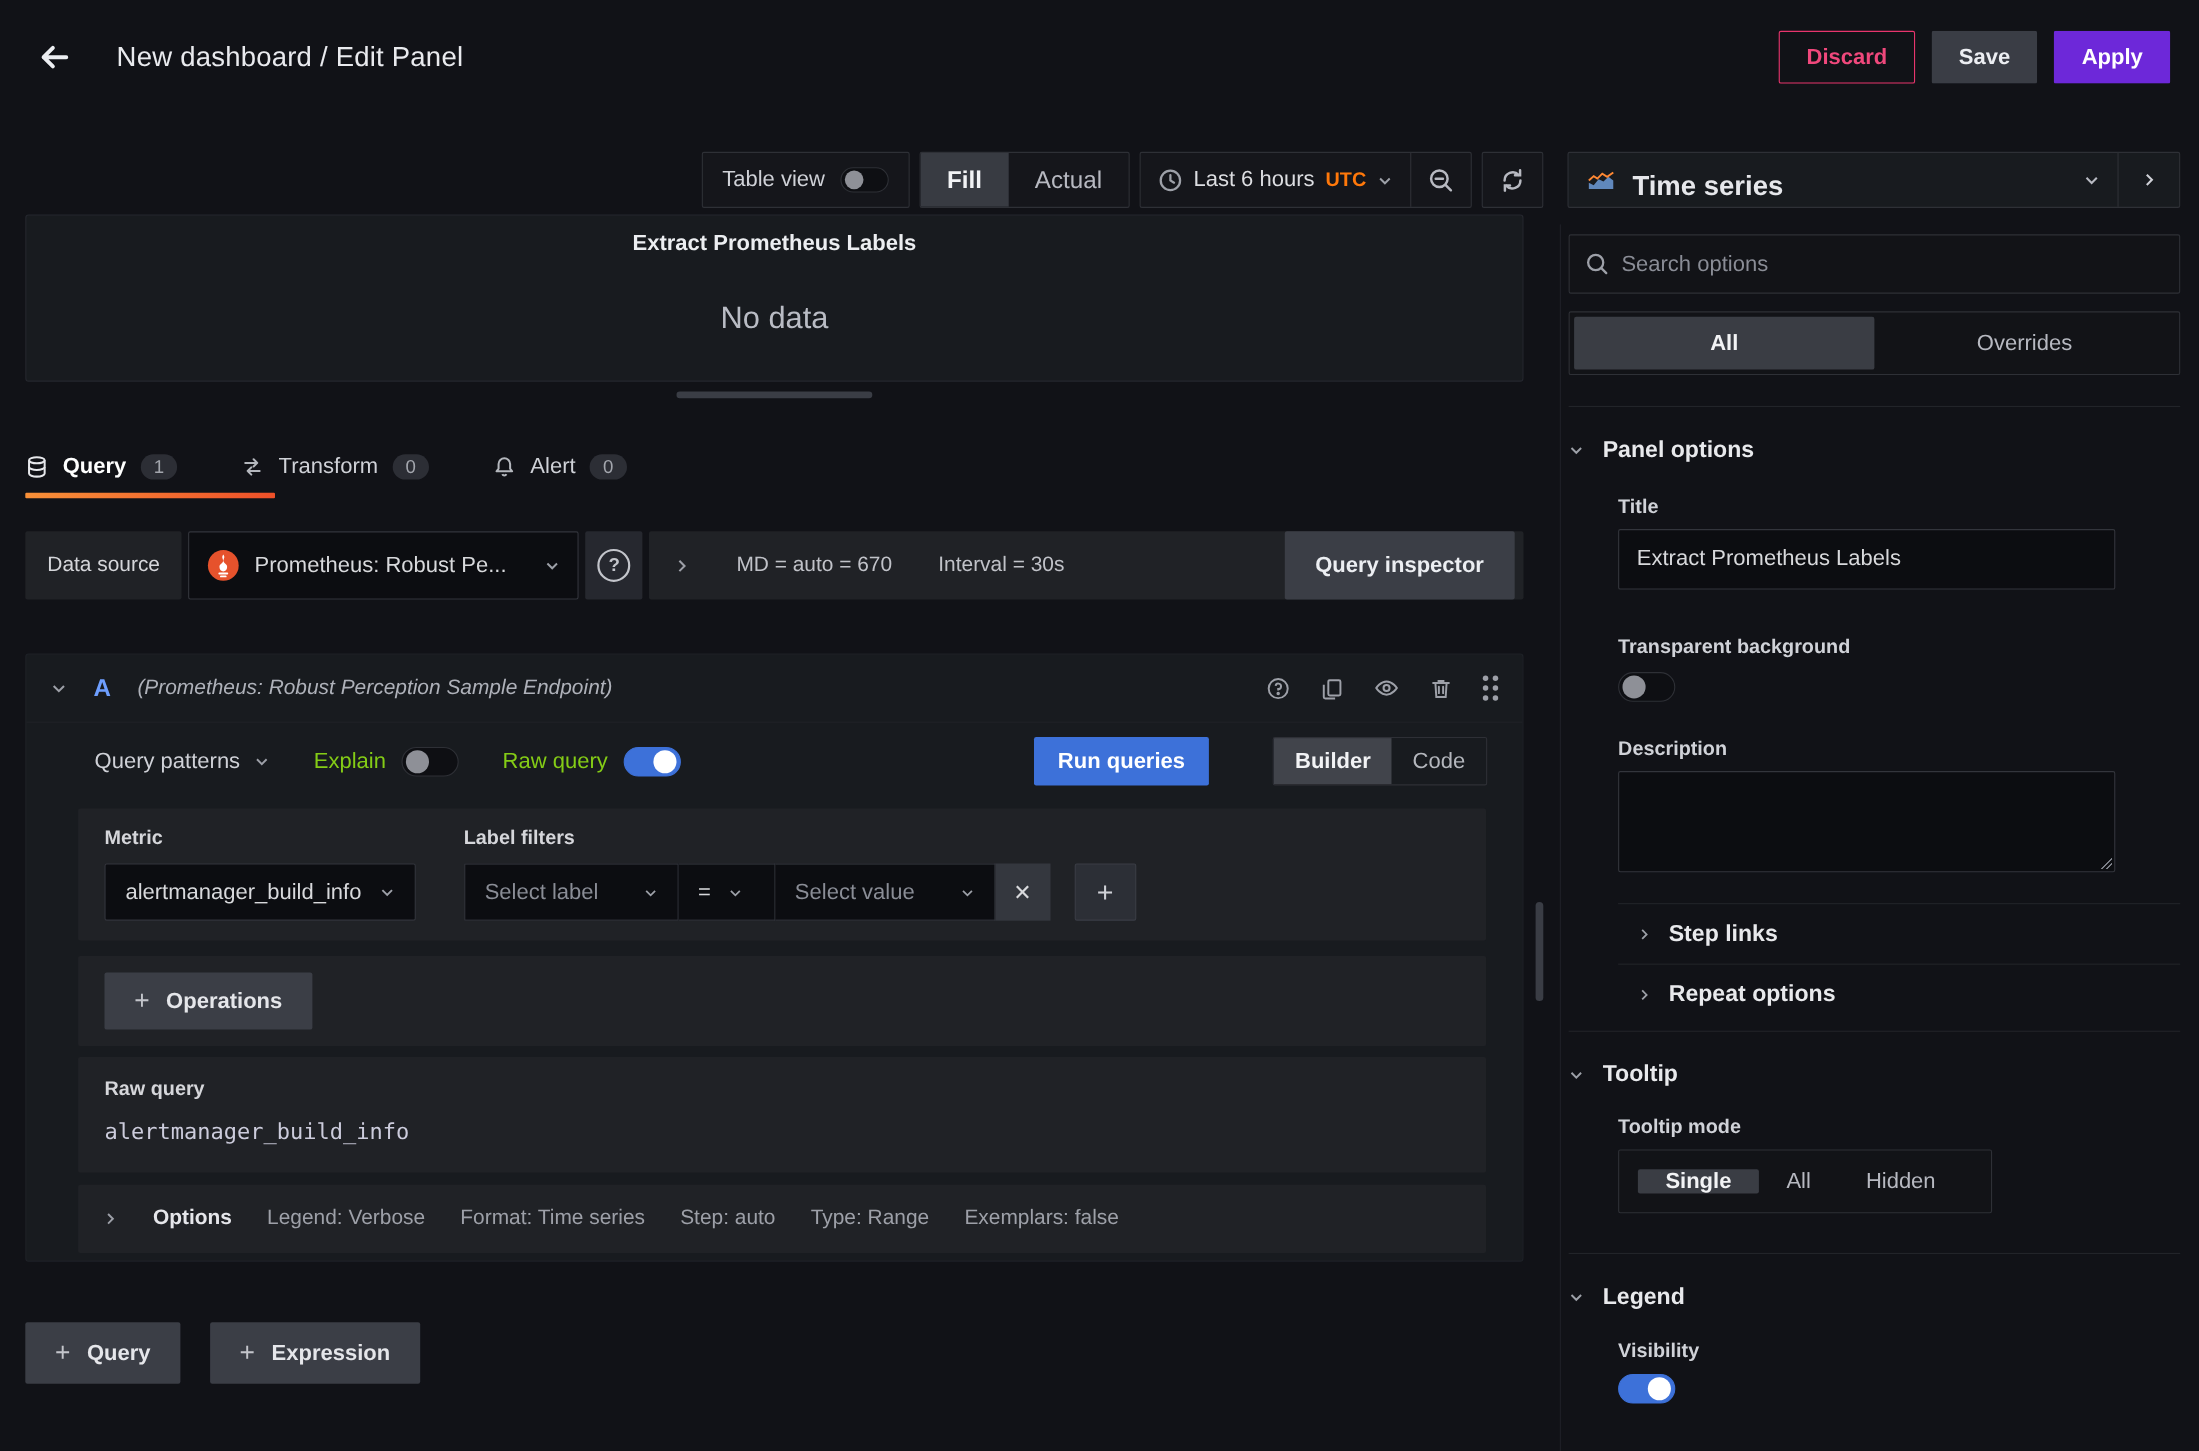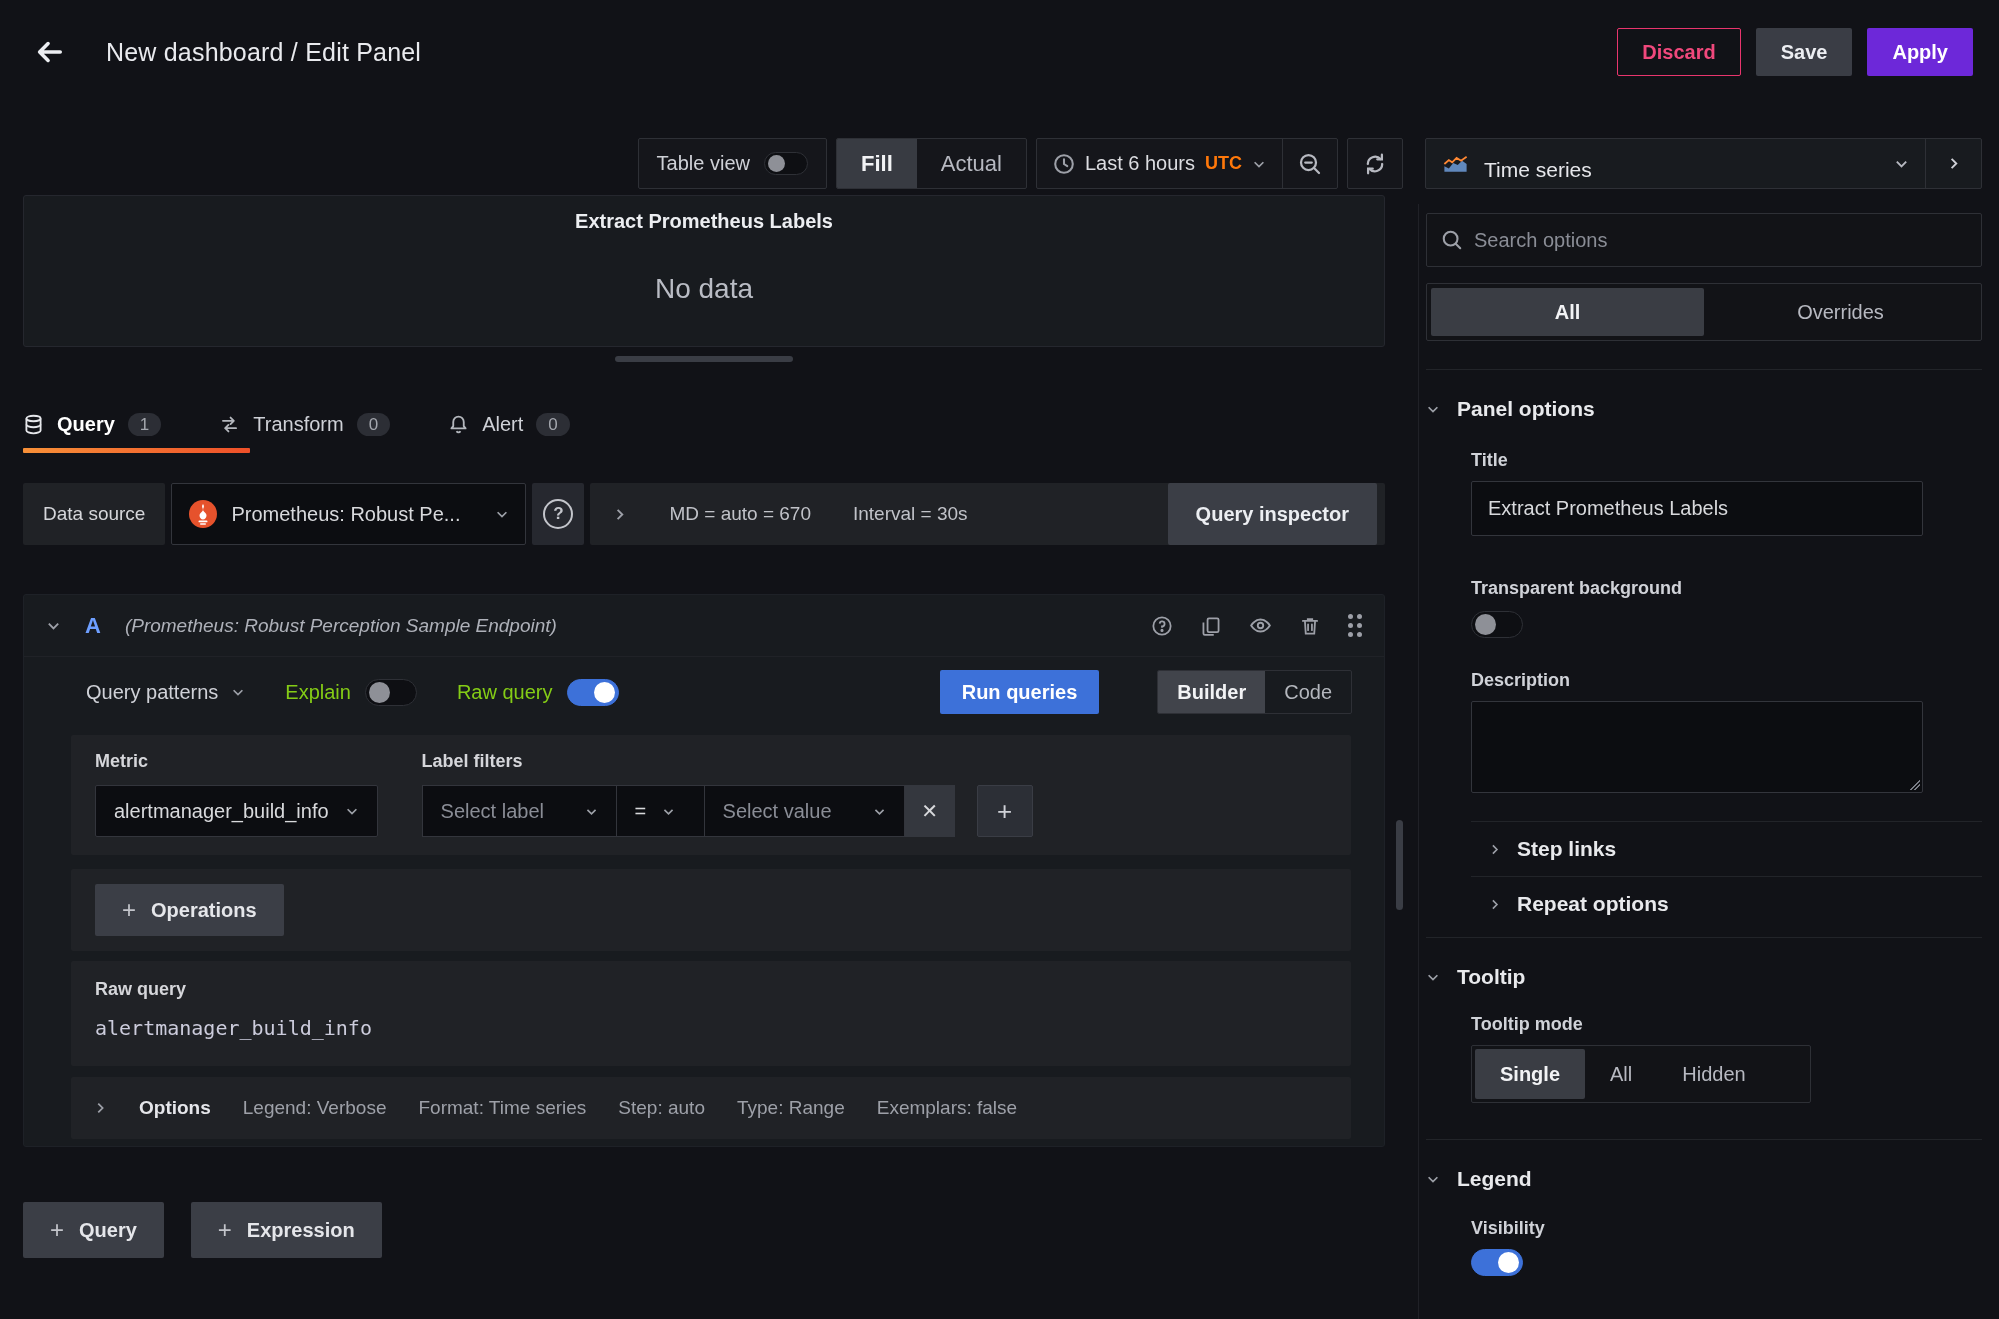--- a/index.html
+++ b/index.html
@@ -40,21 +40,21 @@
   .time-text { font-size:20px; font-weight:500; color:#dcdde1; }
   .utc { color:#ff780a; font-weight:700; font-size:18px; }
   .tool-divider { width:1px; height:100%; background:#2e3036; }
   .icon-cell { width:54px; height:100%; display:flex; align-items:center; justify-content:center;
     color:#b7b9c1; cursor:pointer; }
 
   
   .viz-picker { position:absolute; left:1425px; top:138px; width:557px; height:51px;
     border:1px solid #2e3036; border-radius:2px; background:#181b1f; display:flex; align-items:stretch; cursor:pointer; }
   .viz-main { flex:1; display:flex; align-items:center; gap:15px; padding:0 16px; }
-  .viz-label { font-size:21px; font-weight:400; color:#e6e7eb;margin-top:12px; }
+  .viz-label { font-size:25px; font-weight:700; color:#e6e7eb;margin-top:12px; }
   .viz-chev { margin-left:auto; color:#b7b9c1; }
   .viz-expand { width:56px; border-left:1px solid #2e3036; display:flex; align-items:center;
     justify-content:center; color:#cfd1d7; }
 
   
   .panel-preview { position:absolute; left:23px; top:195px; width:1362px; height:152px;
     background:#181b1f; border:1px solid #25272e; border-radius:3px; text-align:center; }
   .panel-title { margin-top:14px; font-size:20px; font-weight:700; color:#eceef1; }
   .no-data { margin-top:40px; font-size:28px; color:#b9bcc4; }
   .resize-handle { position:absolute; left:615px; top:356px; width:178px; height:6px;
@@ -181,21 +181,21 @@
   .textarea-wrap { position:relative; width:452px; height:92px; margin-top:10px; }
   .textarea-wrap textarea { width:100%; height:100%; background:#0c0d11; border:1px solid #33353c;
     border-radius:2px; resize:none; outline:none; color:#d8d9dc; font-size:20px; padding:8px 12px;
     font-family:"Liberation Sans", sans-serif; }
   .resize-corner { position:absolute; right:3px; bottom:3px; width:12px; height:12px; pointer-events:none;
     background:
       linear-gradient(135deg, transparent 0 55%, #7b7e87 55% 63%, transparent 63% 75%, #7b7e87 75% 83%, transparent 83%); }
   .nested-header { display:flex; align-items:center; gap:16px; height:54px; margin-left:62px; cursor:pointer; }
   .nested-header .sh-label { font-size:21px; font-weight:700; color:#e8e9ec; }
   .mode-group { margin-top:10px; height:58px; width:340px; border:1px solid #2e3036;
-    border-radius:2px; background:#121317; display:flex; padding:3px; }
+    border-radius:2px; background:#121317; display:flex; padding:17px; }
   .mode { padding:0 25px; display:flex; align-items:center; font-size:20px; color:#b7b9c1;
     cursor:pointer; border-radius:2px; }
   .mode.sel { background:#3a3d44; color:#f2f3f5; font-weight:700; }
 </style>
 </head>
 <body>
 
 <div class="app-header">
   <div class="back-btn">
     <svg width="30" height="30" viewBox="0 0 16 16">

